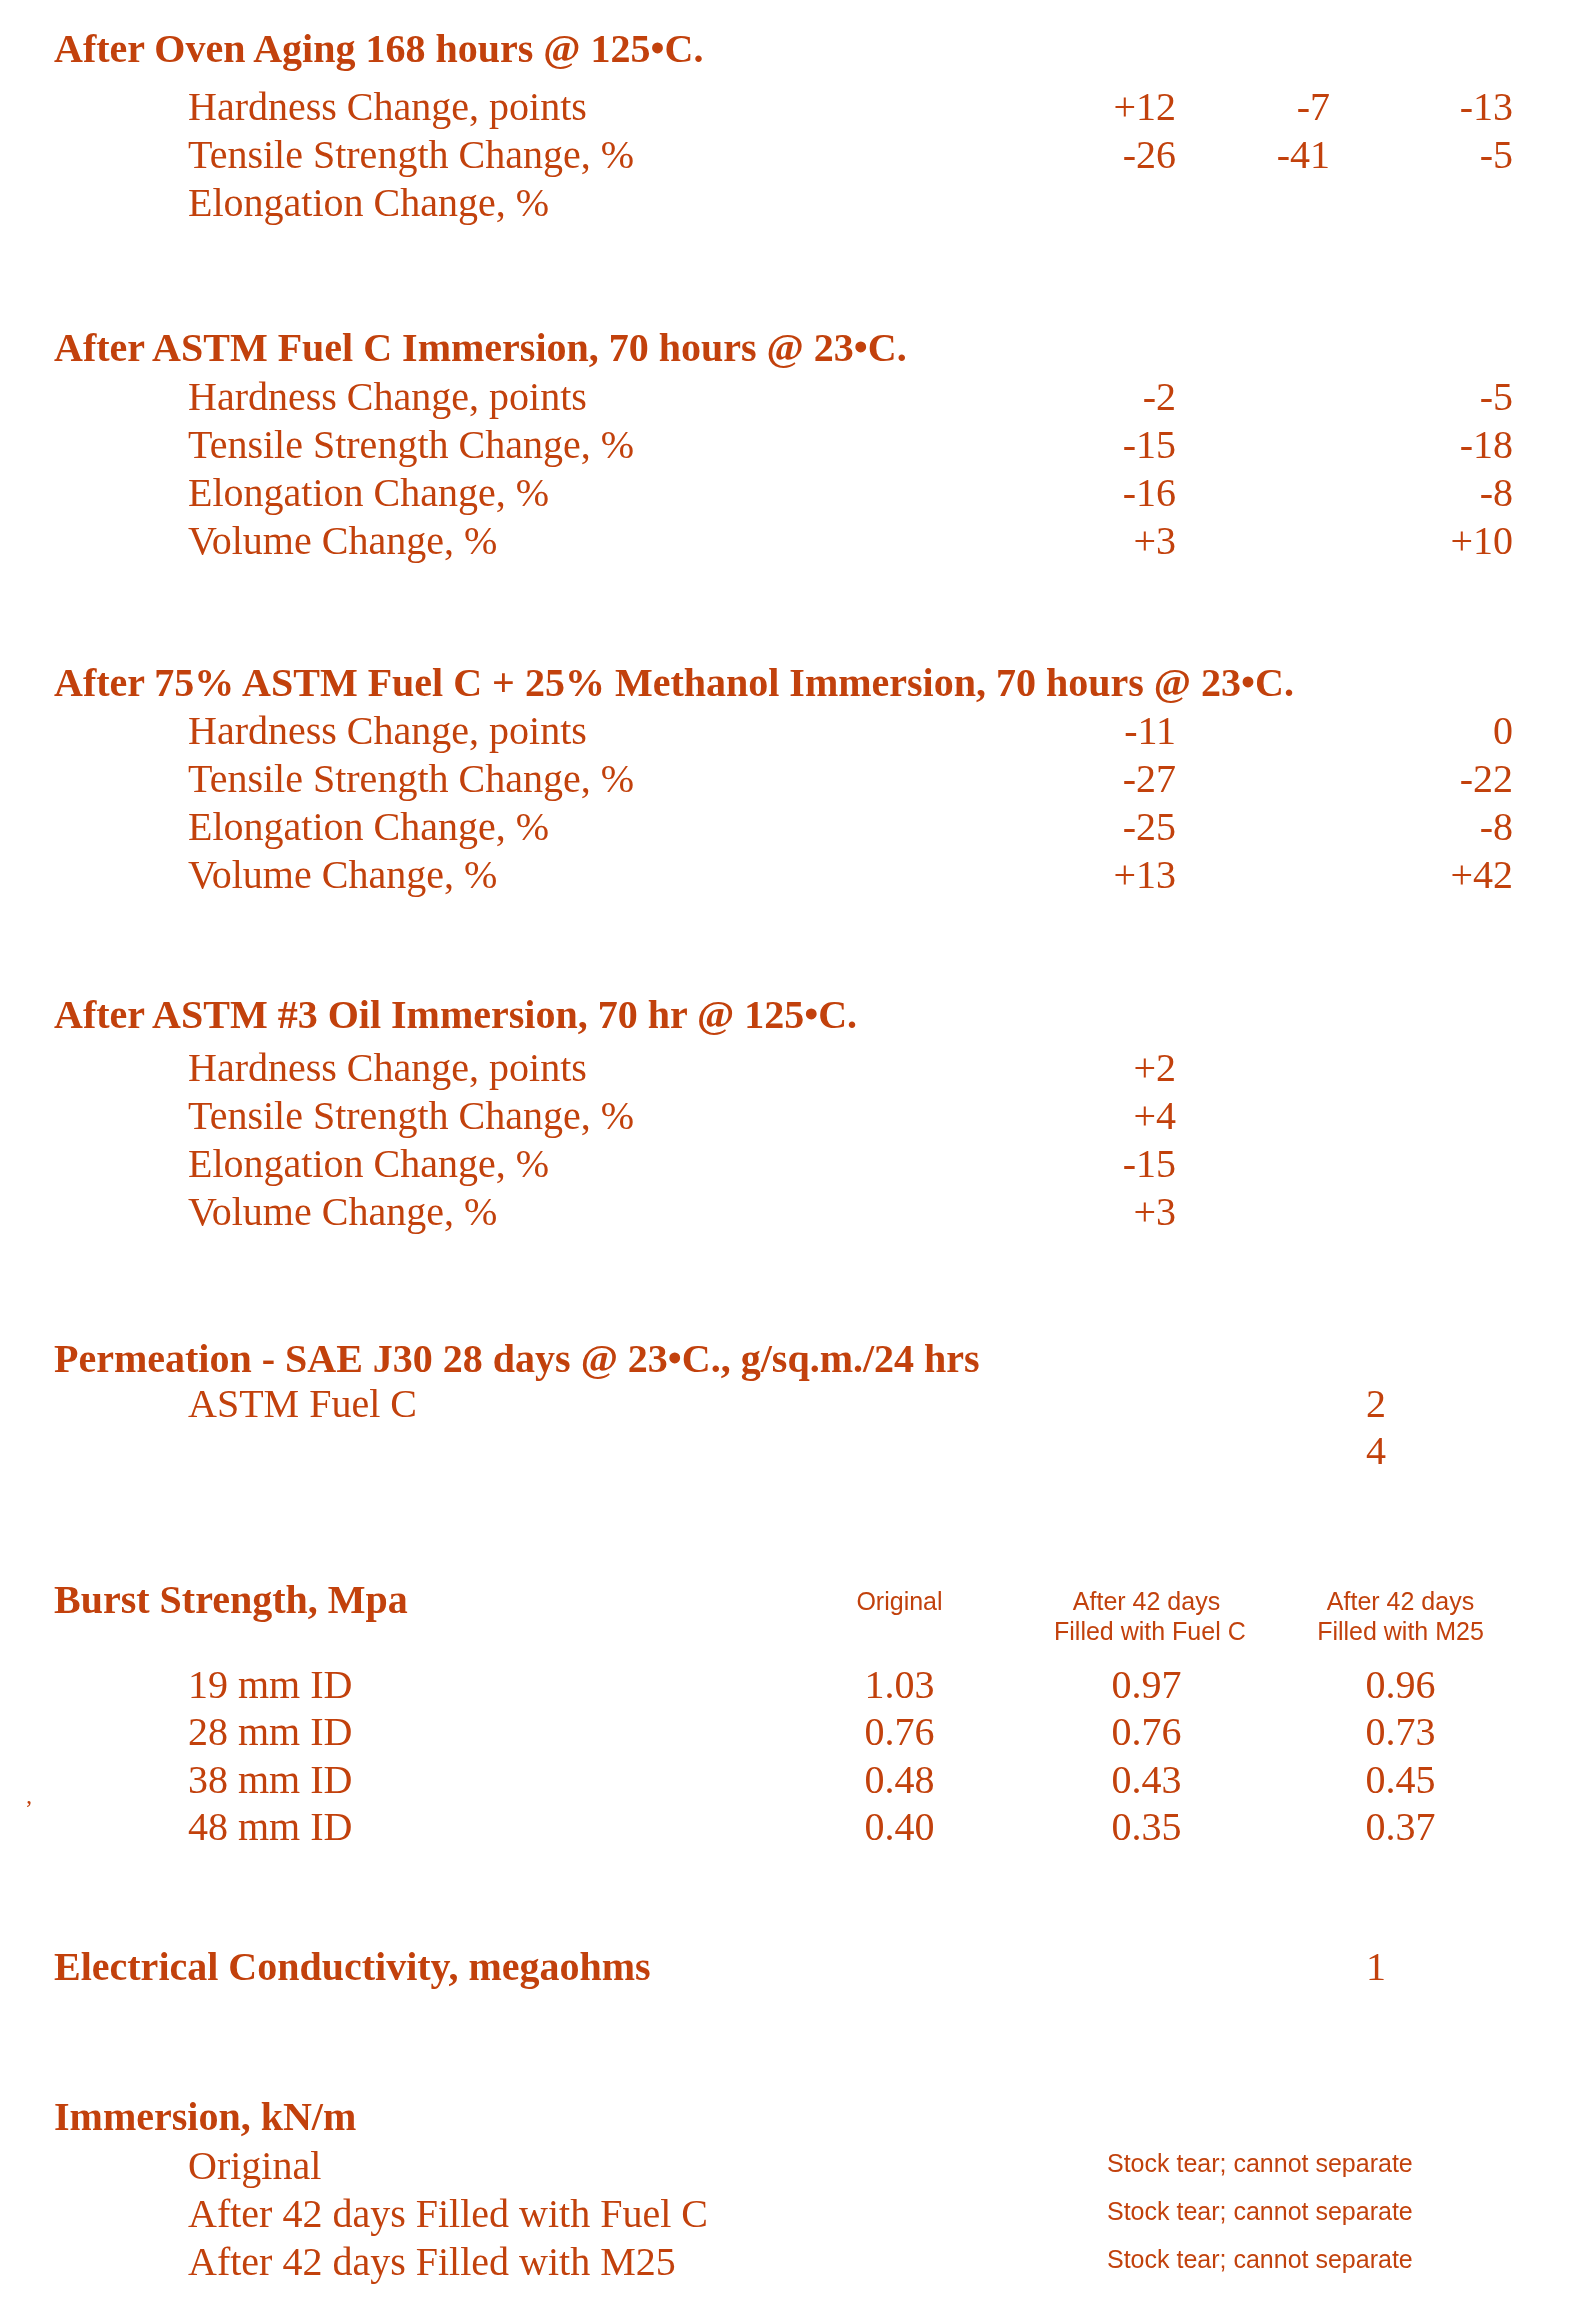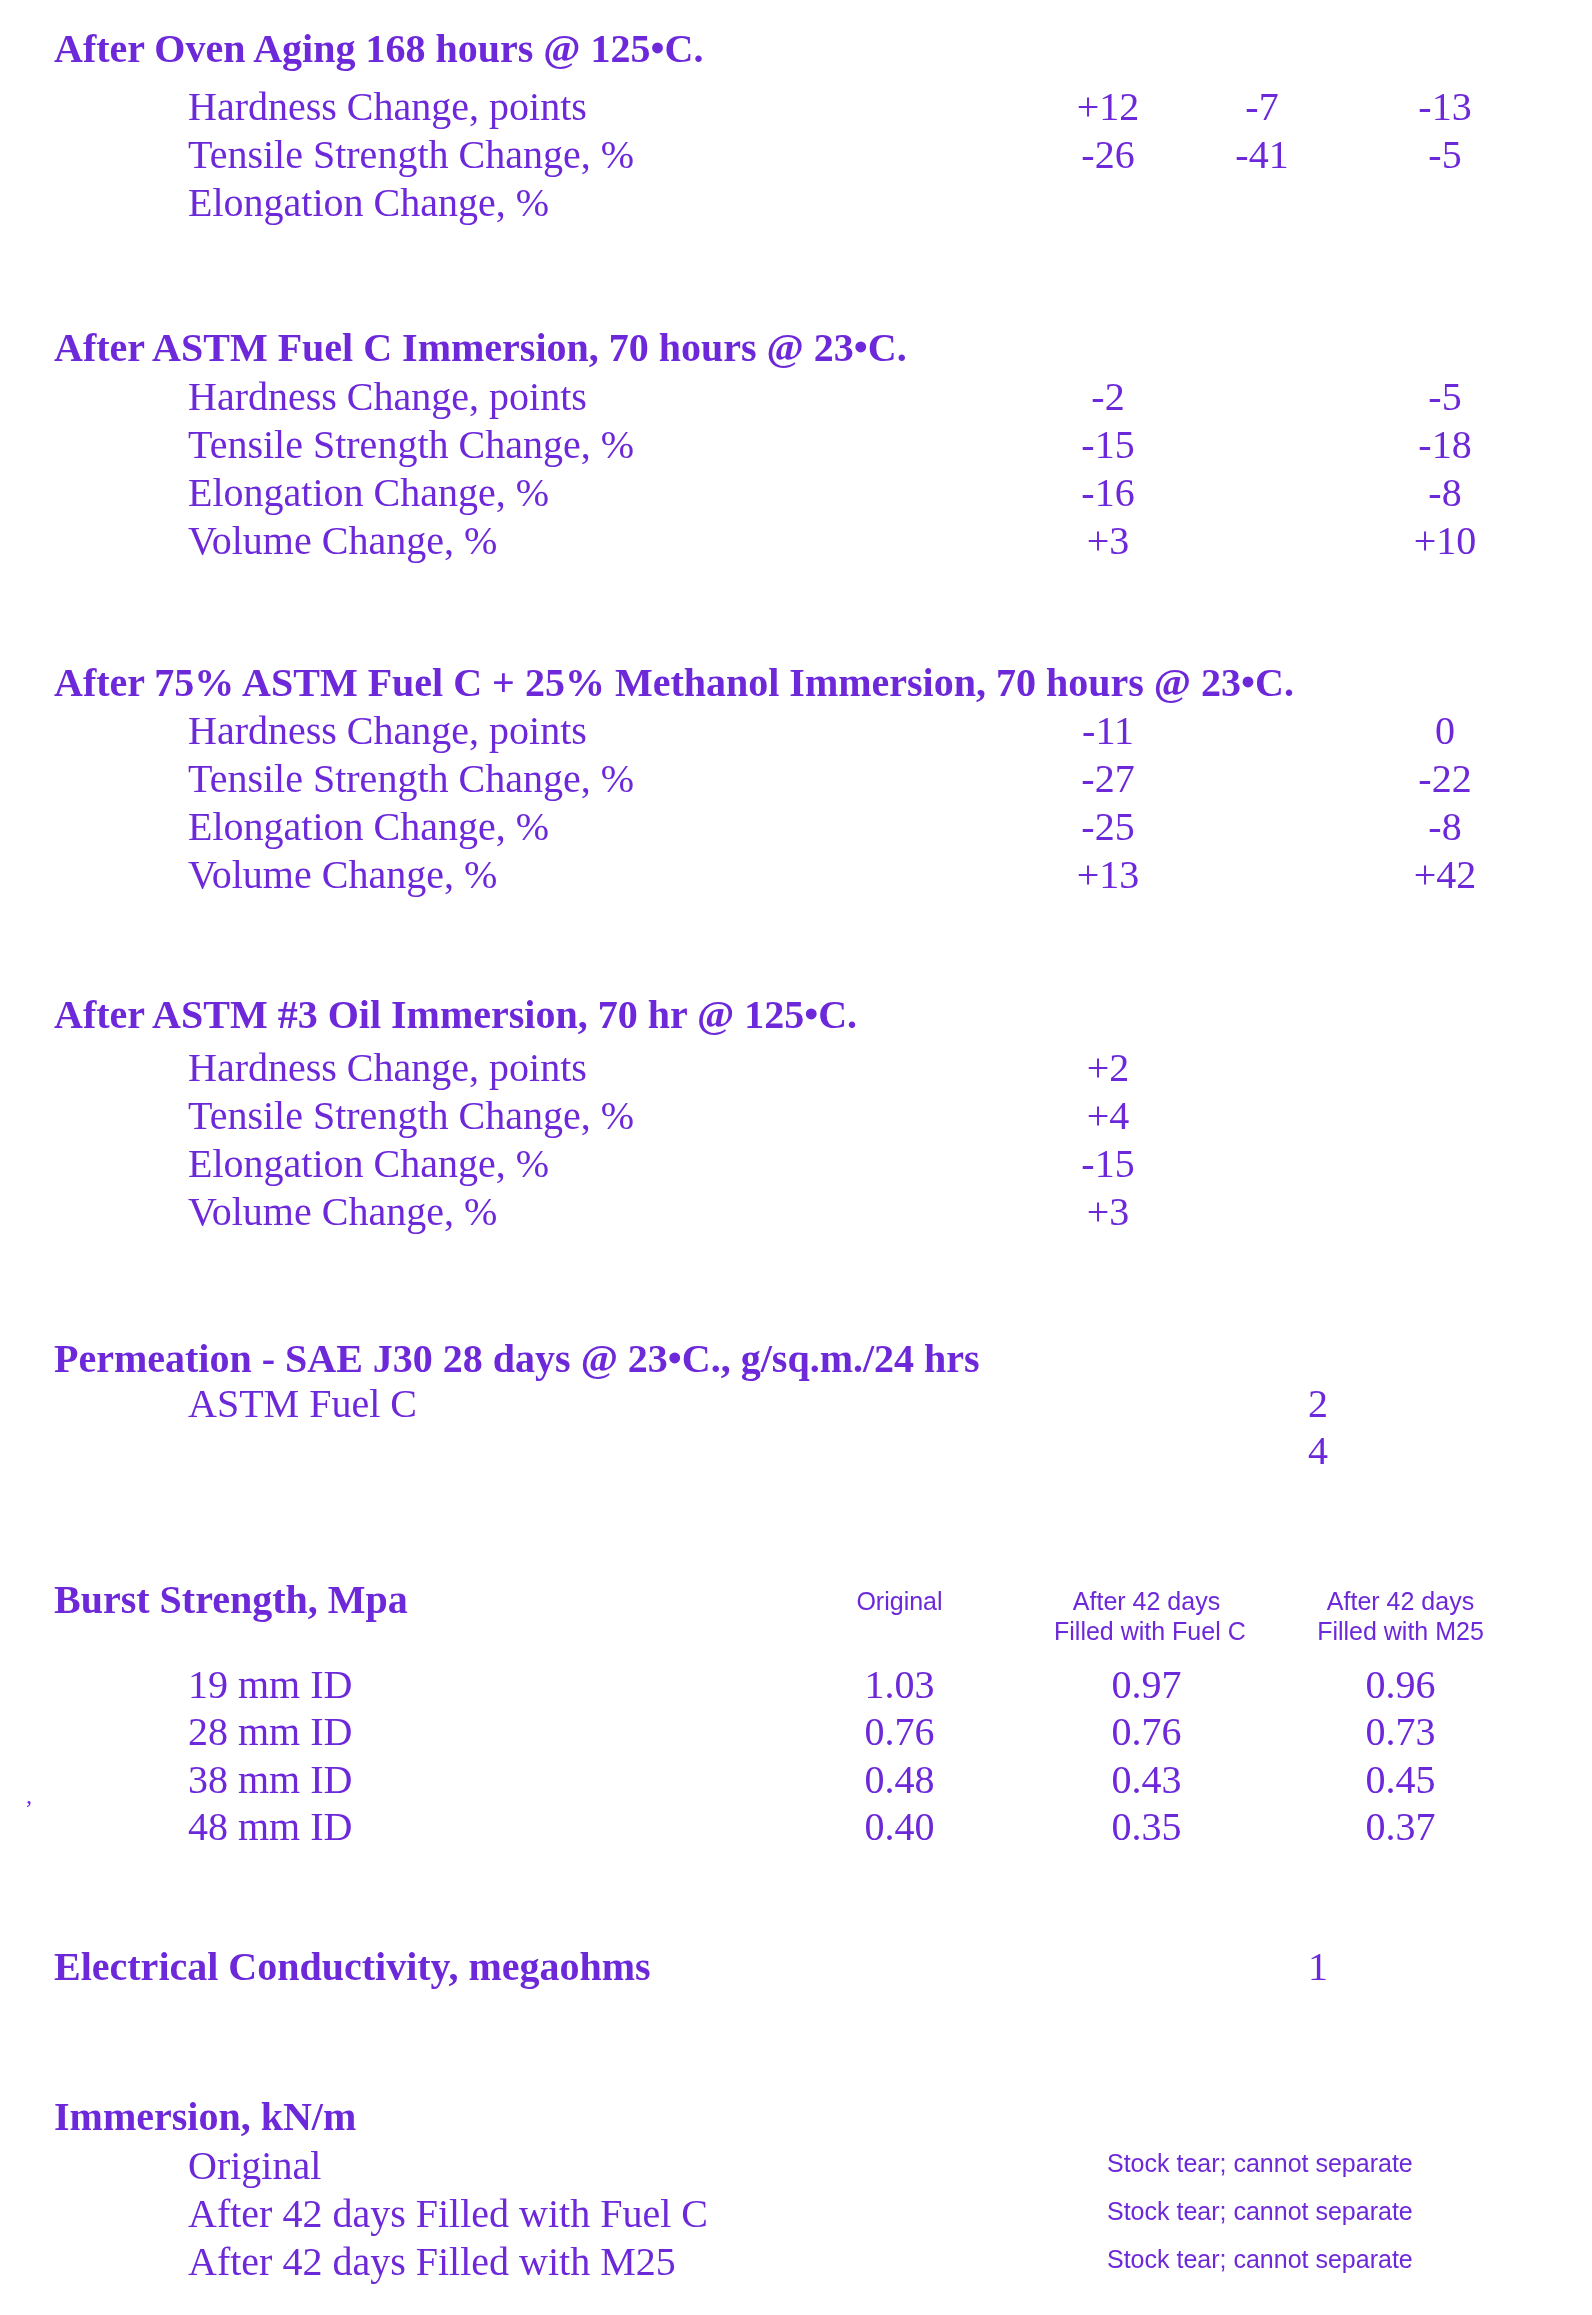--- a/index.html
+++ b/index.html
@@ -1,38 +1,38 @@
 <!DOCTYPE html>
 <html style="font-size:14.5px"><head>
 <meta charset="utf-8">
 <style>
   html,body { margin:0; padding:0; background:#e8e8e8; }
   .page {
     position:relative;
     width:1592px; height:2316px;
     background:#ffffff;
-    color:#6d28d9;
+    color:#c2410c;
     font-family:"Liberation Serif", serif;
     overflow:hidden;
   }
   .line { position:absolute; left:0; width:1592px; height:47px; white-space:nowrap; }
   .heading {
     position:absolute; left:54px; top:0;
     font-size:40px; font-weight:700; letter-spacing:0px;
     white-space:nowrap;
   }
   .rowlabel {
     position:absolute; left:188px; top:0;
     font-size:40px; font-weight:400;
     white-space:nowrap;
   }
   .val {
     position:absolute; top:0;
     font-size:40px; font-weight:400;
-    text-align:center; white-space:nowrap;
+    text-align:right; white-space:nowrap;
   }
   .c1 { left:1040px; width:136px; }
   .c2 { left:1194px; width:136px; }
   .c3 { left:1377px; width:136px; }
   .single { left:1250px; width:136px; }
   .bcol { text-align:center; }
   .b1 { left:809px;  width:181px; }
   .b2 { left:1054px; width:185px; }
   .b3 { left:1310px; width:181px; }
   .small {

